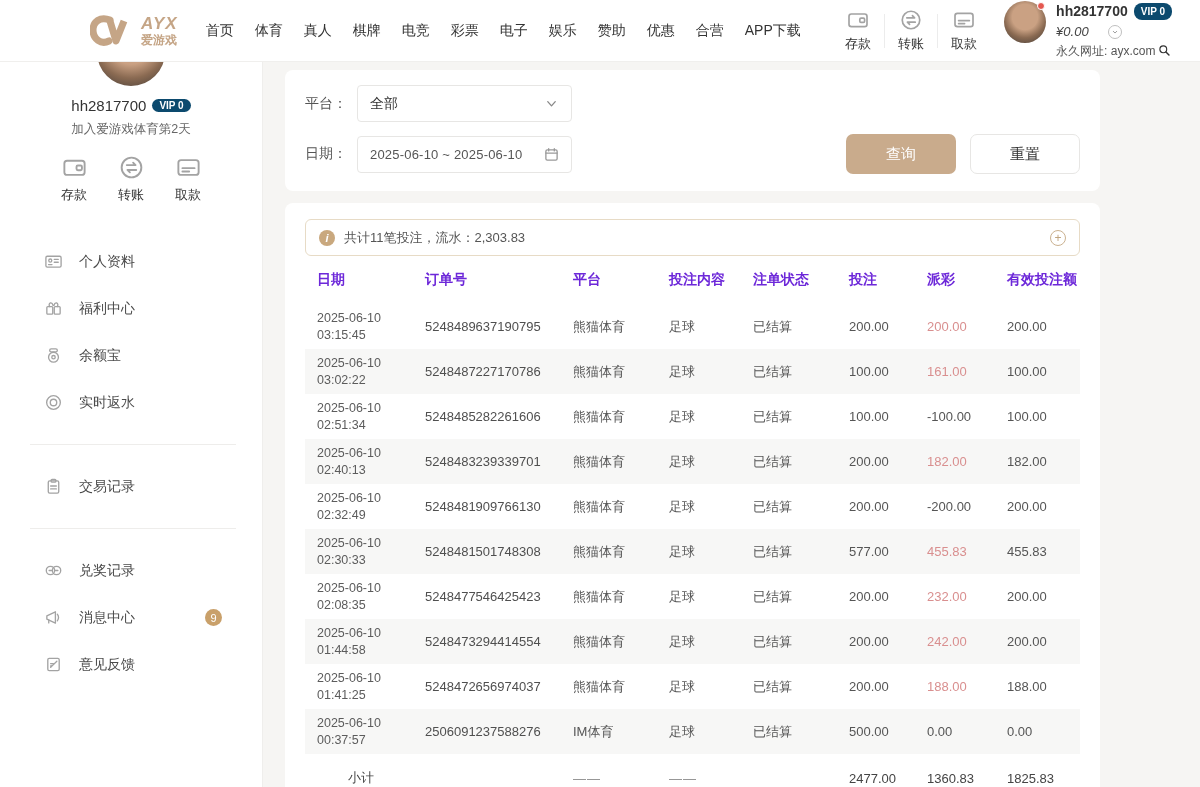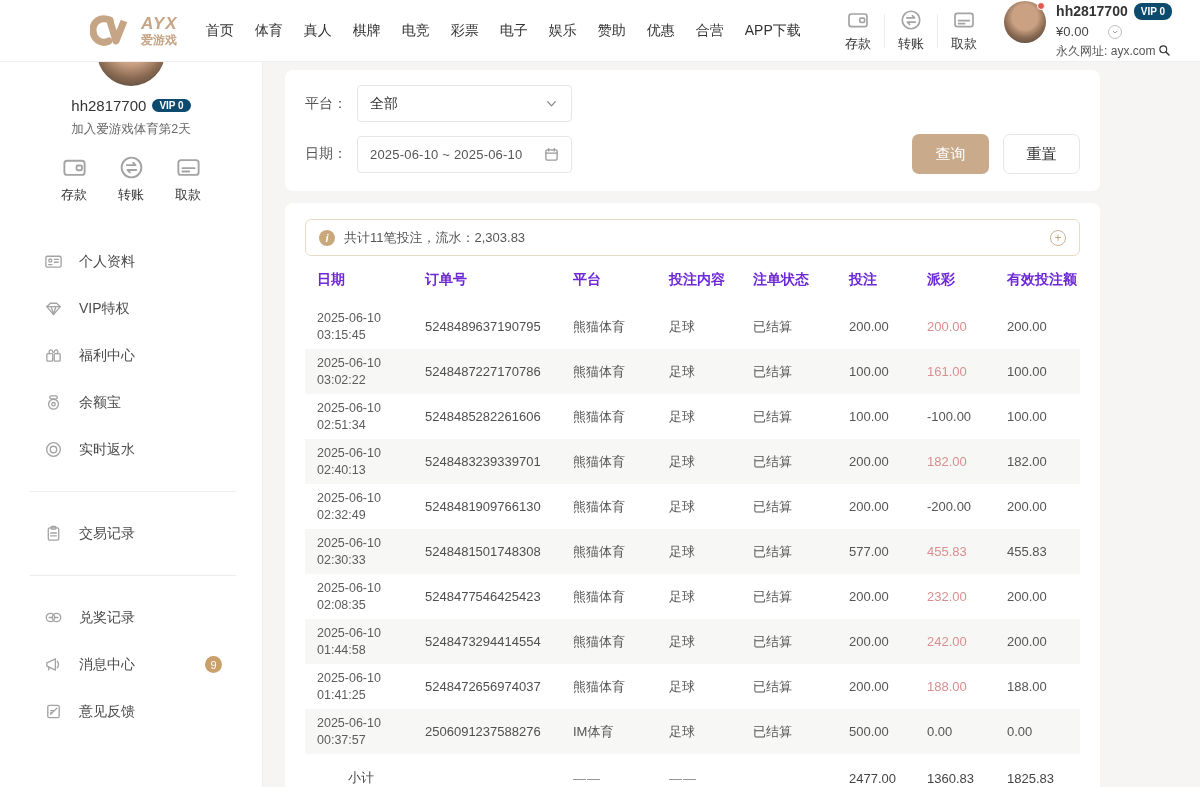--- a/index.html
+++ b/index.html
@@ -25,21 +25,21 @@
   .qa-div { width:1px; height:34px; background:#ececec; }
   .user-box { display:flex; align-items:flex-start; gap:10px; margin-left:14px; }
   .avatar { width:42px; height:42px; border-radius:50%; position:relative; flex:0 0 auto;
             background:radial-gradient(circle at 50% 38%, #caa183 0 38%, #8a6a52 62%, #3c3734 100%); }
   .avatar .dot { position:absolute; right:1px; top:1px; width:8px; height:8px; border-radius:50%;
                  background:#e4574f; border:1px solid #fff; }
   .user-info { font-size:12px; color:#555; line-height:1.5; }
   .user-line1 { display:flex; align-items:center; gap:6px; }
   .user-name { font-size:14px; color:#333; font-weight:bold; }
   .vip-badge { background:#0c4a6e; color:#fff; font-size:10px; border-radius:8px; padding:1px 7px; font-weight:bold; }
-  .user-line2 { display:flex; align-items:center; gap:19px; color:#444; font-size:13px; }
+  .user-line2 { display:flex; align-items:center; gap:19px; color:#444; font-size:13px;font-style:italic; }
   .user-line3 { display:flex; align-items:center; gap:3px; color:#555; font-size:12px; }
   .circle-chev { width:14px; height:14px; border:1px solid #bfbfbf; border-radius:50%;
                  display:inline-flex; align-items:center; justify-content:center; }
   .circle-chev svg { width:8px; height:8px; }
 
   
   .content { display:flex; height:725px; }
 
   
   .sidebar { width:263px; background:#fff; border-right:1px solid #efeeec; display:flex;
@@ -77,21 +77,21 @@
   .date-box .val { font-size:13px; color:#555; letter-spacing:.2px; }
   .box-icon { margin-left:auto; display:flex; }
   .box-icon svg { width:15px; height:15px; }
   .ranges { display:flex; margin-left:18px; }
   .range-btn { min-width:52px; height:37px; padding:0 10px; background:#fff; border:1px solid #e9e8e6;
                font-size:13px; color:#555; display:flex; align-items:center; justify-content:center;
                cursor:pointer; margin-left:-1px; }
   .range-btn:first-child { margin-left:0; }
   .range-btn.active { border:1px solid #d8bd9b; color:#c7a176; background:#fffefb; position:relative; z-index:2; }
   .f-actions { margin-left:auto; display:flex; gap:14px; }
-  .btn { height:40px; width:77px; border-radius:7px; font-size:15px; display:flex; align-items:center;
+  .btn { height:40px; width:110px; border-radius:7px; font-size:15px; display:flex; align-items:center;
          justify-content:center; cursor:pointer; border:none; }
   .btn-primary { background:#c9ab8c; color:#fff; }
   .btn-ghost { background:#fff; color:#333; border:1px solid #e7e6e4; }
 
   .table-card { margin-top:12px; padding:16px 20px; height:600px; }
   .summary-bar { border:1px solid #e7dbc6; border-radius:6px; height:37px; display:flex;
                  align-items:center; padding:0 13px; }
   .info-ico { width:16px; height:16px; border-radius:50%; background:#c9a87e; color:#fff; font-size:11px;
               font-weight:bold; display:flex; align-items:center; justify-content:center; font-style:italic; }
   .summary-text { font-size:13px; color:#555; margin-left:9px; }
@@ -255,29 +255,20 @@
                 <rect x="2" y="4.5" width="16" height="11.5" rx="1.5"></rect>
                 <circle cx="6.6" cy="9" r="1.6"></circle>
                 <path d="M10.8 7.8 h4.2 M10.8 10.8 h4.2 M4.8 13.2 h3.6"></path>
               </svg>
             </span>
             <span class="side-label">个人资料</span>
           </div>
           <div class="side-item">
             <span class="icon">
               <svg viewBox="0 0 20 20" width="19" height="19">
-                <path d="M3 8 L6.8 4.5 h6.4 L17 8 L10 16.5 Z"></path>
-                <path d="M3 8 h14 M7.5 8 L10 16 L12.5 8"></path>
-              </svg>
-            </span>
-            <span class="side-label">VIP特权</span>
-          </div>
-          <div class="side-item">
-            <span class="icon">
-              <svg viewBox="0 0 20 20" width="19" height="19">
                 <rect x="3" y="8" width="6.2" height="8" rx="1"></rect>
                 <rect x="10.8" y="8" width="6.2" height="8" rx="1"></rect>
                 <path d="M6 8 Q4.5 5 6.8 4.2 Q8.8 3.8 9.5 6.8 M14 8 Q15.5 5 13.2 4.2 Q11.2 3.8 10.5 6.8"></path>
               </svg>
             </span>
             <span class="side-label">福利中心</span>
           </div>
           <div class="side-item">
             <span class="icon">
               <svg viewBox="0 0 20 20" width="19" height="19">

